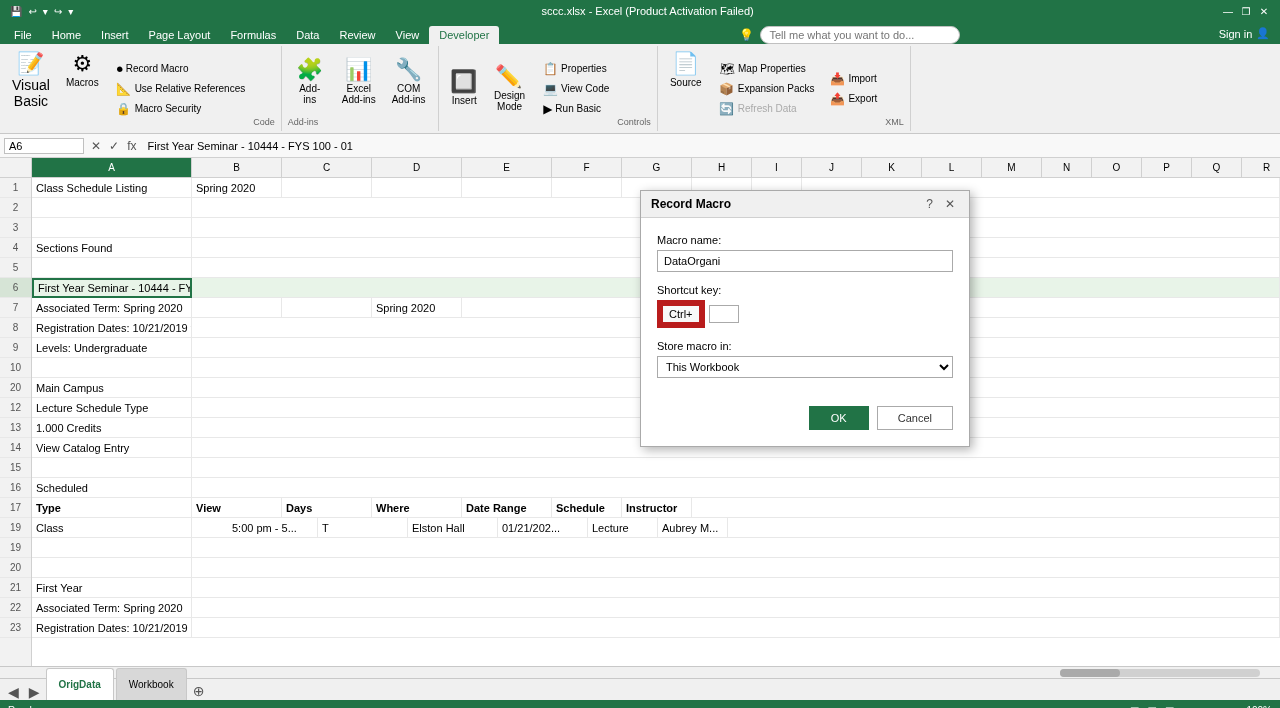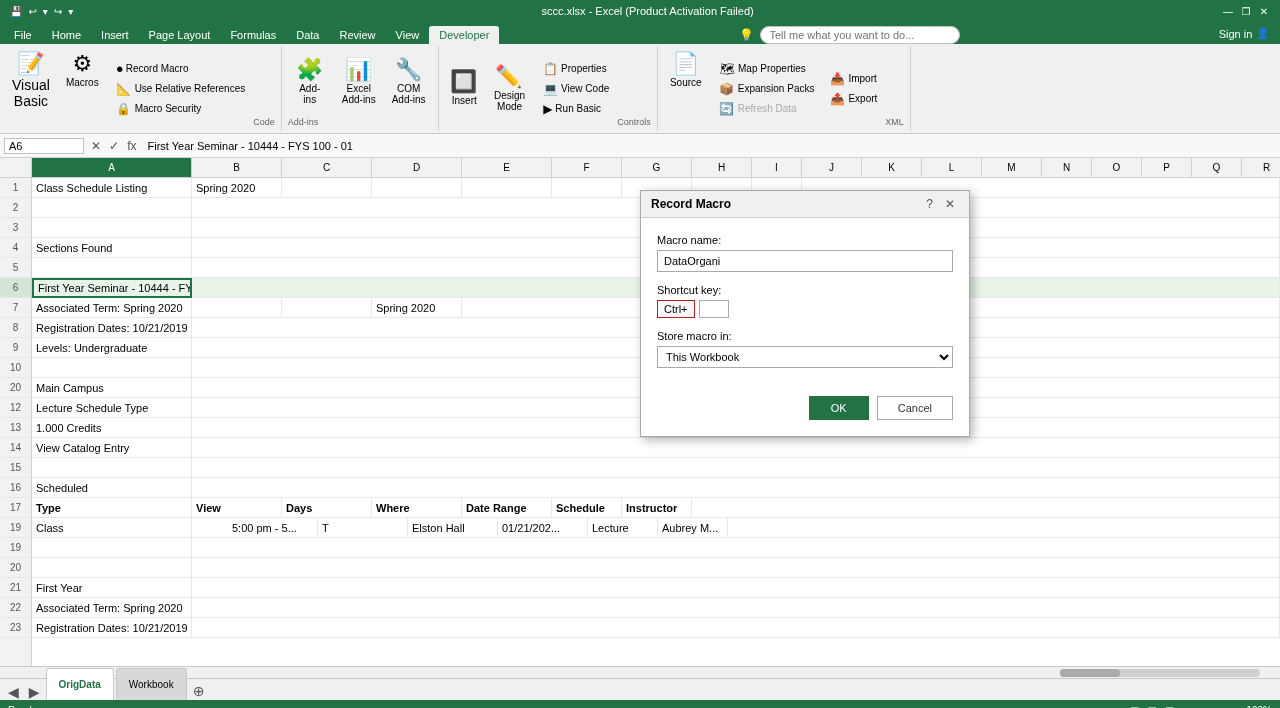--- a/index.html
+++ b/index.html
@@ -279,21 +279,21 @@
     .dialog-body { padding: 16px; }
     .dialog-field { margin-bottom: 12px; }
     .dialog-label { font-size: 11px; margin-bottom: 4px; display: block; }
     .dialog-input {
       width: 100%;
       border: 1px solid #aaa;
       padding: 4px 6px;
       font-size: 11px;
     }
     .dialog-shortcut-row { display: flex; align-items: center; gap: 4px; }
-    .ctrl-box { border: 1px solid #b91c1c; padding: 2px 6px; font-size: 11px; background: #f8f8f8; }
+    .ctrl-box { border: 6px solid #b91c1c; padding: 2px 6px; font-size: 11px; background: #f8f8f8; }
     .shortcut-input { width: 30px; border: 1px solid #aaa; padding: 2px 4px; font-size: 11px; }
     .dialog-select {
       width: 100%;
       border: 1px solid #aaa;
       padding: 3px 4px;
       font-size: 11px;
       background: white;
     }
     .dialog-textarea {
       width: 100%;

